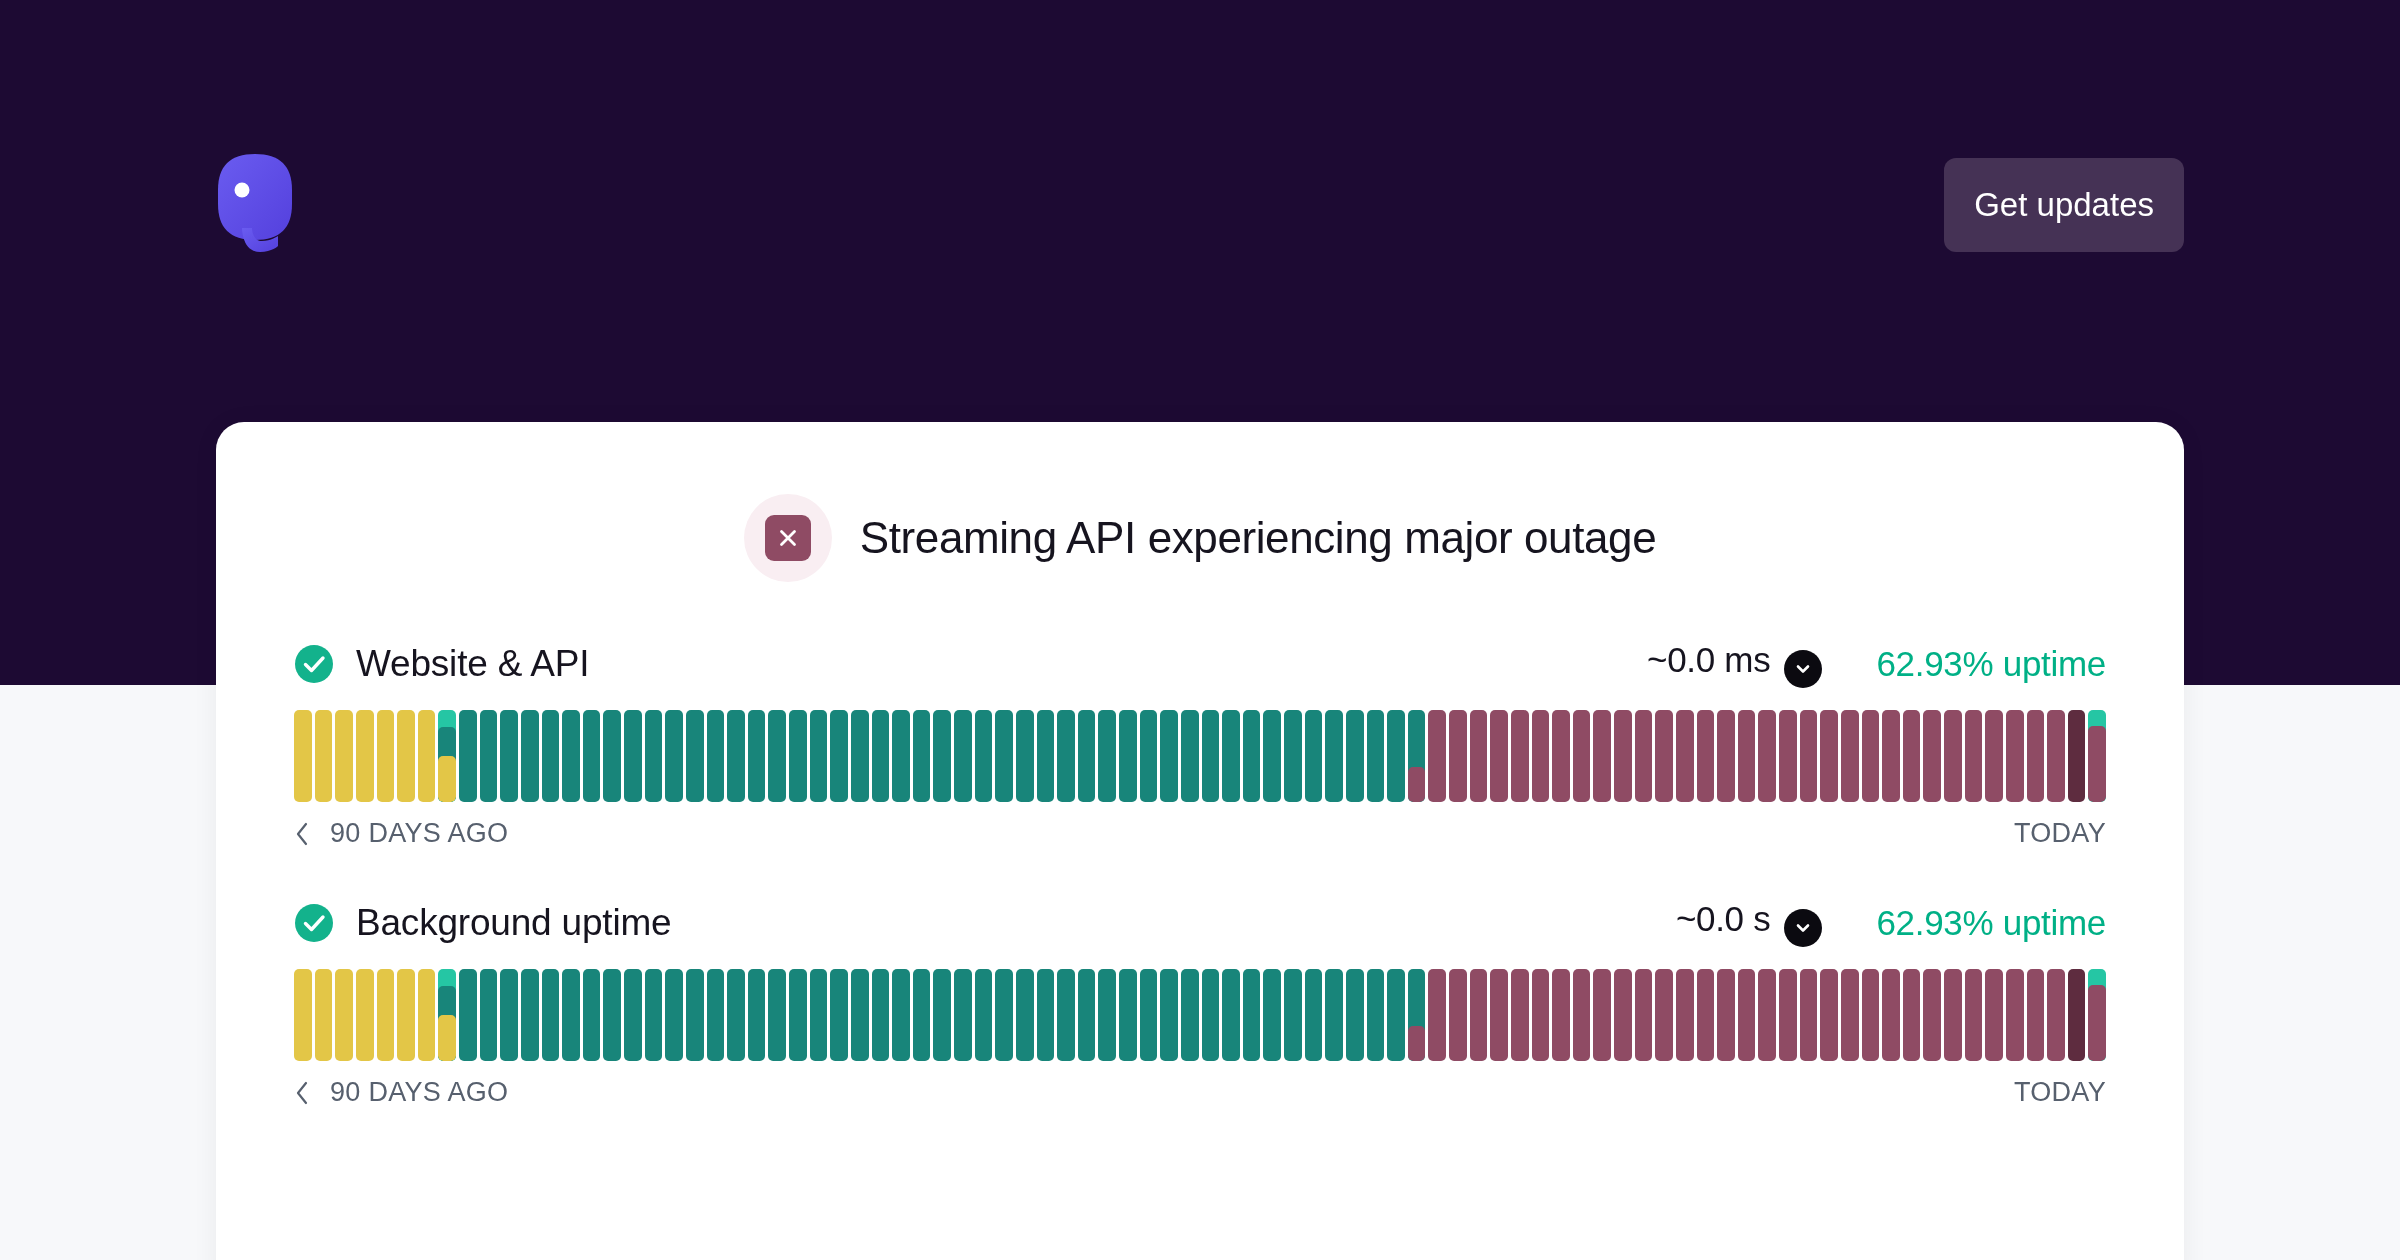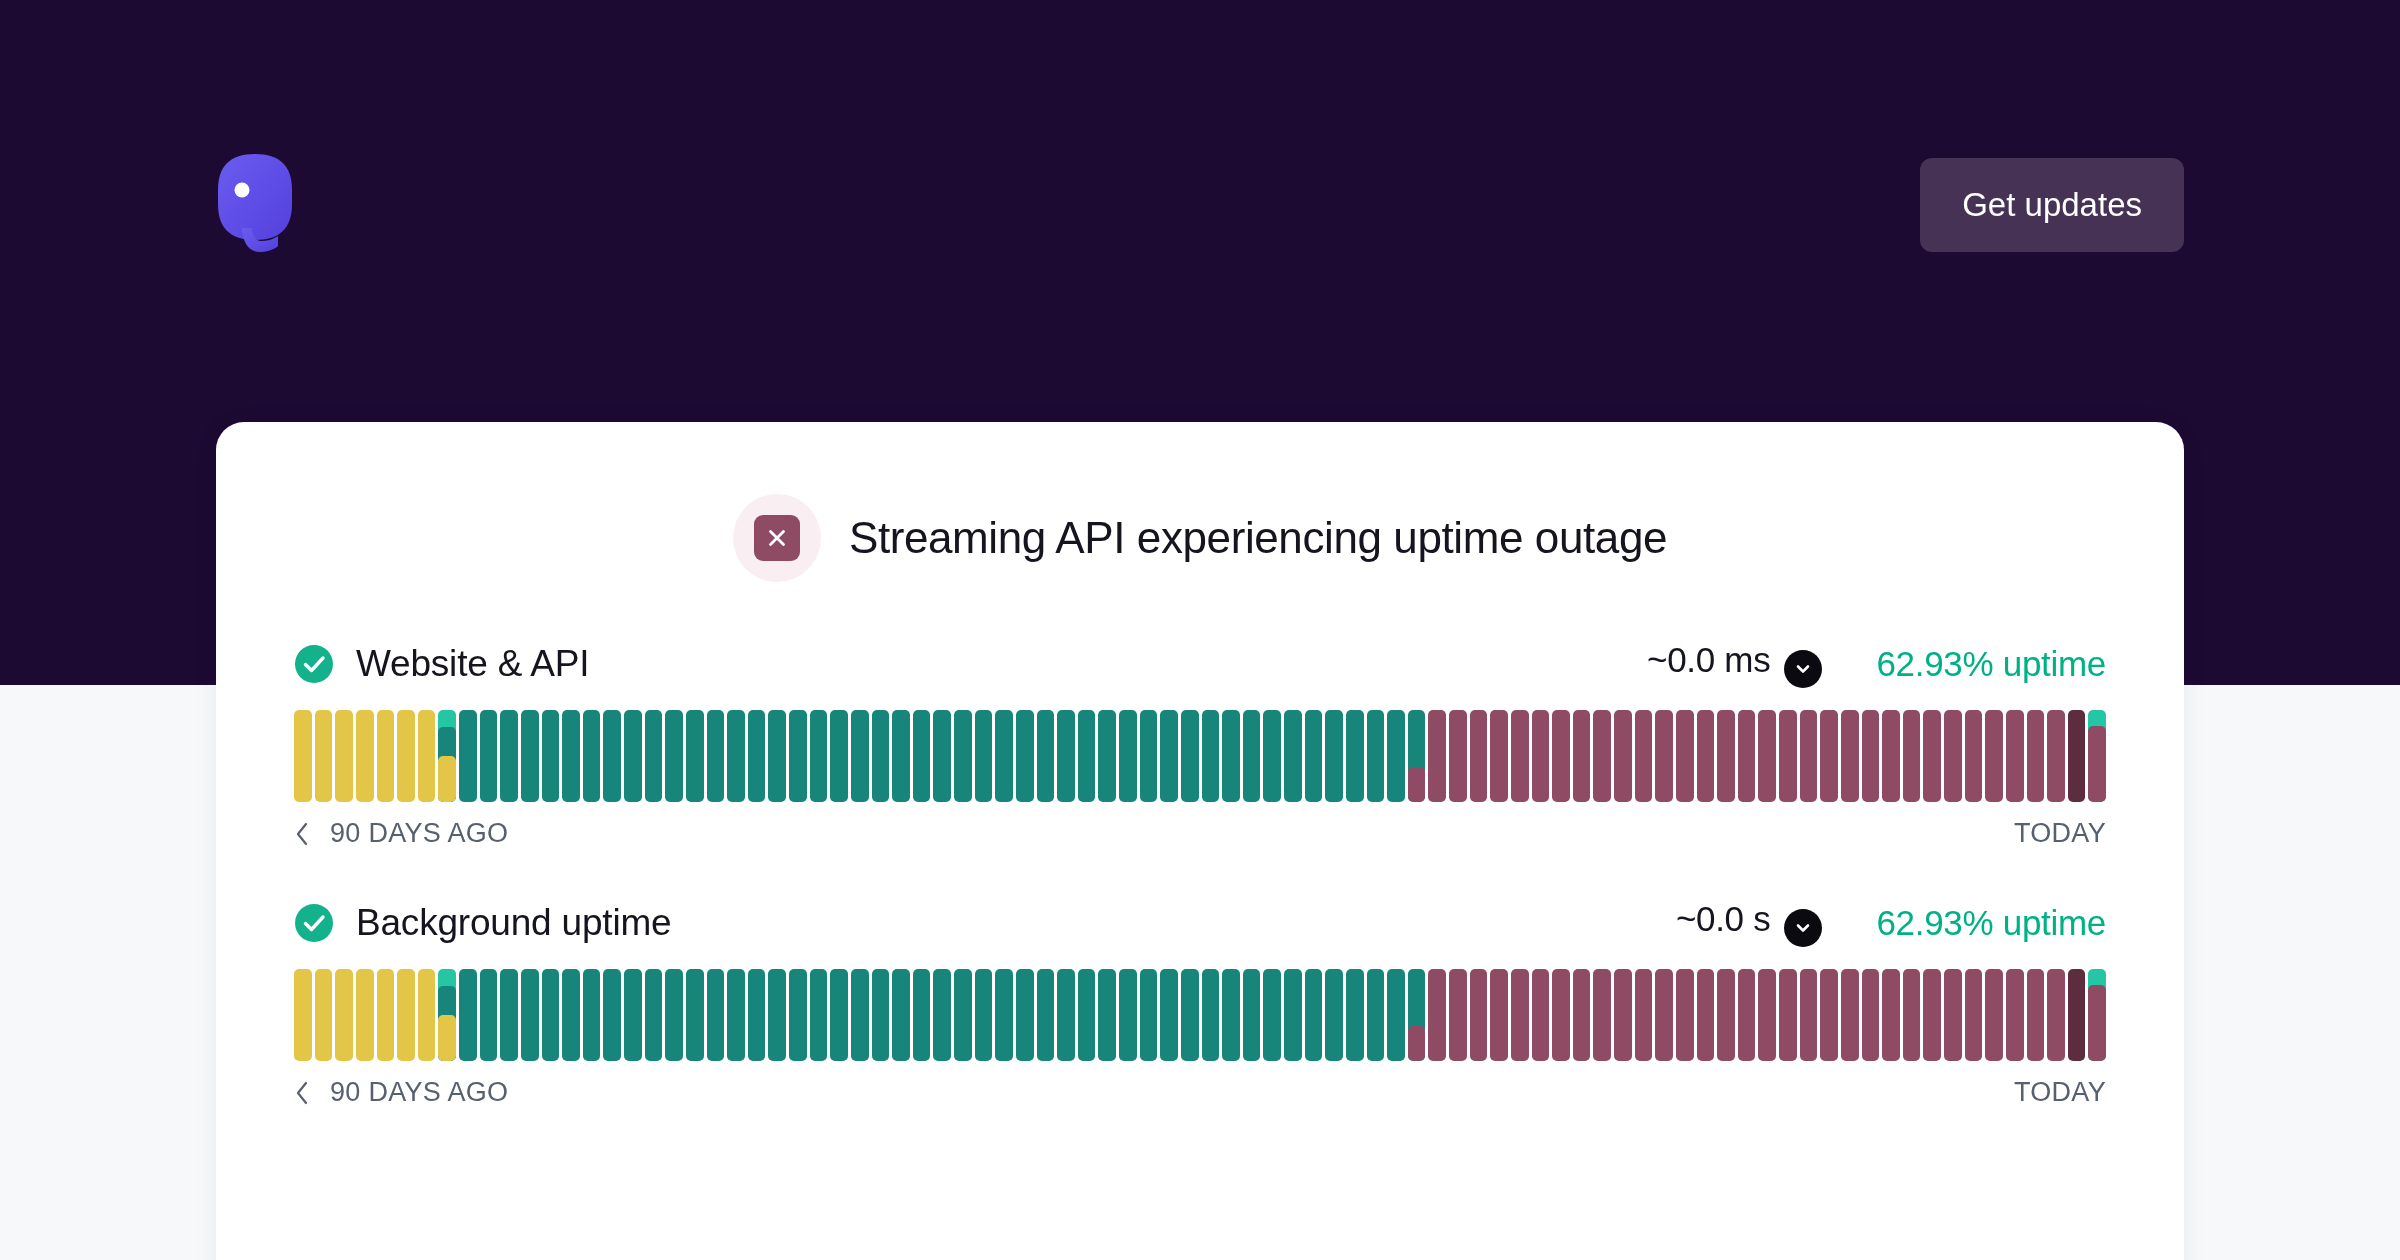--- a/index.html
+++ b/index.html
@@ -74,21 +74,21 @@
     margin-top: -2px;
     padding-right: 2px;
   }
 
   
   .get-updates {
     position: absolute;
     right: 216px;
     top: 158px;
     height: 94px;
-    padding: 0 42px;
+    padding: 0 30px;
     border: none;
     border-radius: 12px;
     background: #453255;
     color: #ffffff;
     font-family: "Liberation Sans", sans-serif;
     font-size: 33px;
     font-weight: 400;
     cursor: pointer;
     display: flex;
     align-items: center;
@@ -277,21 +277,21 @@
 <div class="card">
 
   <div class="incident">
     <div class="incident-icon-ring">
       <div class="incident-icon">
         <svg width="24" height="24" viewBox="0 0 24 24" xmlns="http://www.w3.org/2000/svg">
           <path d="M5.5 5.5 L18.5 18.5 M18.5 5.5 L5.5 18.5" stroke="#ffffff" stroke-width="2.8" stroke-linecap="round"></path>
         </svg>
       </div>
     </div>
-    <div class="incident-title">Streaming API experiencing uptime outage</div>
+    <div class="incident-title">Streaming API experiencing major outage</div>
   </div>
 
   <div class="services">
 
     <div class="service">
       <div class="service-head">
         <span class="check-icon">
           <svg width="40" height="40" viewBox="0 0 40 40" xmlns="http://www.w3.org/2000/svg">
             <circle cx="20" cy="20" r="19" fill="#13b28c"></circle>
             <path d="M11.5 20.5 L17.5 26.5 L29 14" fill="none" stroke="#ffffff" stroke-width="3.4" stroke-linecap="round" stroke-linejoin="round"></path>

